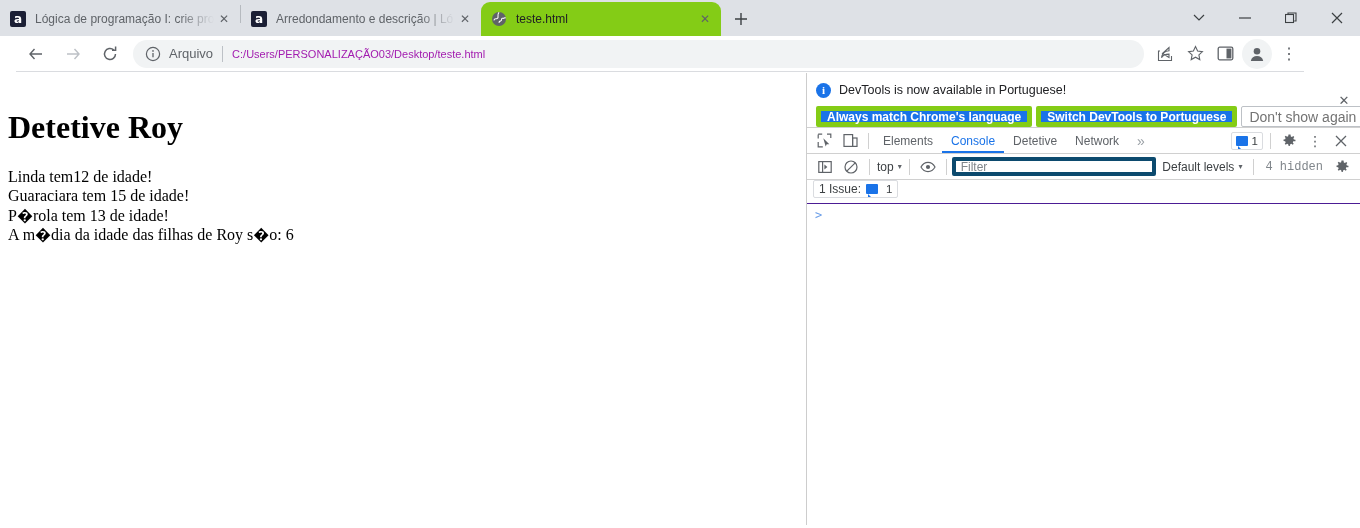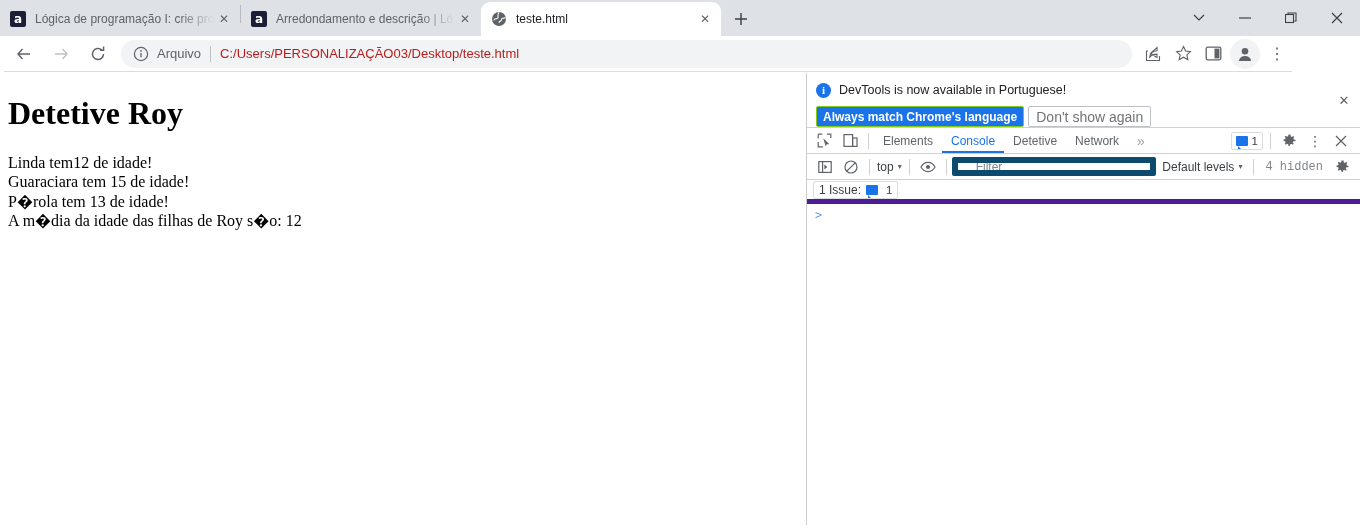--- a/index.html
+++ b/index.html
@@ -20,21 +20,21 @@
     position: relative;
     height: 34px;
     display: flex; align-items: center;
     padding: 0 6px 0 10px;
     font-size: 12px; color: #5f6368;
     max-width: 240px;
   }
   .tab.inactive { width: 243px; }
   .tab.active {
     width: 243px;
-    background: #ffffff;
+    background: #84cc16;
     border-top-left-radius: 9px; border-top-right-radius: 9px;
     color: #202124;
     height: 34px;
   }
   .tab-fav {
     width: 16px; height: 16px; flex: 0 0 16px; margin-right: 9px;
     display: flex; align-items: center; justify-content: center;
   }
   .fav-alura {
     width: 16px; height: 16px; background: #1b1f35;
@@ -69,39 +69,39 @@
     display: flex; align-items: center;
   }
   .wc-btn {
     width: 46px; height: 36px;
     display: flex; align-items: center; justify-content: center;
     color: #3c4043;
   }
 
   
   .toolbar {
-    position: absolute; left: 4px; top: 36px; width: 1288px; height: 36px;
+    position: absolute; left: 16px; top: 36px; width: 1288px; height: 36px;
     background: #ffffff;
     display: flex; align-items: center;
     border-bottom: 1px solid #dadce0;
   }
   .nav-btn {
     width: 34px; height: 34px; margin-left: 3px;
     display: flex; align-items: center; justify-content: center;
   }
   .omnibox {
     flex: 1 1 auto; height: 28px; margin: 0 6px 0 6px;
     background: #f1f3f4; border-radius: 14px;
     display: flex; align-items: center; padding: 0 12px;
     min-width: 0;
   }
   .omni-info { width: 16px; height: 16px; flex: 0 0 16px; margin-right: 8px; }
   .omni-scheme { font-size: 13px; color: #5f6368; white-space: nowrap; }
   .omni-divider { width: 1px; height: 16px; background: #bdc1c6; margin: 0 9px; }
-  .omni-url { font-size: 13px; color: #b91c1c; white-space: nowrap; overflow: hidden; }
+  .omni-url { font-size: 11px; color: #a21caf; white-space: nowrap; overflow: hidden; }
   .tb-icon {
     width: 30px; height: 30px; flex: 0 0 30px;
     display: flex; align-items: center; justify-content: center;
     color: #5f6368;
   }
   .avatar-wrap {
     width: 30px; height: 30px; flex: 0 0 30px; margin: 0 2px;
     border-radius: 50%; background: #f1f3f4;
     display: flex; align-items: center; justify-content: center;
   }
@@ -113,21 +113,21 @@
     background: #ffffff;
     overflow: hidden;
   }
   .page {
     font-family: "Liberation Serif", serif;
     color: #000000;
     padding: 8px 8px 0 8px;
   }
   .page h1 {
     font-size: 32px; font-weight: bold;
-    margin: 14px 0 21px 0;
+    margin: 28px 0 21px 0;
     line-height: 1.15;
   }
   .page p {
     font-size: 16px; line-height: 19.5px;
   }
 
   .panel-divider {
     position: absolute; left: 806px; top: 73px;
     width: 1px; height: 452px; background: #cdcdcd;
   }
@@ -152,21 +152,21 @@
     background: #1a73e8; color: #ffffff;
     font-size: 11px; font-weight: bold; font-family: "Liberation Serif", serif;
     display: flex; align-items: center; justify-content: center;
     margin-right: 8px; flex: 0 0 15px;
     line-height: 1;
   }
   .dt-banner-text { font-size: 12.5px; color: #202124; }
   .dt-banner-row2 { display: flex; align-items: center; margin-top: 6px; }
   .btn-blue {
     background: #1a73e8; color: #ffffff;
-    border: 1px solid #84cc16; border-radius: 2px;
+    border: 5px solid #84cc16; border-radius: 2px;
     font-size: 12px; font-weight: bold;
     height: 21px; padding: 0 6px;
     display: flex; align-items: center;
     margin-right: 4px; white-space: nowrap;
     font-family: "Liberation Sans", sans-serif;
   }
   .btn-white {
     background: #ffffff; color: #737373;
     border: 1px solid #bdc1c6; border-radius: 2px;
     font-size: 14px; height: 21px; padding: 0 7px;
@@ -220,41 +220,41 @@
   }
   .msg-count { font-size: 11.5px; color: #3c4043; }
 
   .dt-consolebar {
     height: 26px; display: flex; align-items: center;
     border-bottom: 1px solid #d0d0d0;
     padding: 0 5px;
   }
   .filter-input {
     flex: 1 1 auto; height: 19px;
-    border: 6px solid #0c4a6e; border-radius: 2px;
+    border: 4px solid #0c4a6e; border-radius: 2px;
     background: #ffffff; font-size: 12px;
-    padding: 0 18px; color: #a21caf;
+    padding: 0 5px; color: #a21caf;
     font-family: "Liberation Sans", sans-serif;
     min-width: 0;
   }
   .filter-input::placeholder { color: #80868b; }
   .ctx-select {
     display: flex; align-items: center; font-size: 12px; color: #3c4043;
     padding: 0 2px;
   }
   .caret { margin-left: 4px; font-size: 8px; color: #5f6368; }
   .levels-select {
     display: flex; align-items: center; font-size: 12px; color: #3c4043;
     padding: 0 6px; white-space: nowrap;
   }
   .hidden-count { font-size: 12px; color: #80868b; white-space: nowrap; padding: 0 6px; font-family: Liberation Mono, monospace; }
 
   .dt-issuesbar {
-    height: 24px; display: flex; align-items: center;
-    border-bottom: 5px solid #4c1d95;
+    height: 24px; display: flex; 
+    border-bottom: 1px solid #4c1d95;
     padding: 0 6px;
     background: #ffffff;
   }
   .issue-chip {
     display: flex; align-items: center;
     border: 1px solid #dadce0; border-radius: 2px;
     height: 18px; padding: 0 5px;
   }
   .issue-text { font-size: 12px; color: #3c4043; margin-right: 5px; }
 
@@ -390,35 +390,36 @@
   </div>
   <div class="tb-icon">⋮</div>
 </div>
 
 <div class="viewport">
   <div class="page">
     <h1>Detetive Roy</h1>
     <p>Linda tem12 de idade!</p>
     <p>Guaraciara tem 15 de idade!</p>
     <p>P�rola tem 13 de idade!</p>
-    <p>A m�dia da idade das filhas de Roy s�o: 12</p>
+    <p>A m�dia da idade das filhas de Roy s�o: 6</p>
   </div>
 </div>
 
 <div class="panel-divider"></div>
 
 <div class="devtools">
 
   <div class="dt-banner">
     <div class="dt-banner-row1">
       <span class="info-circle">i</span>
       <span class="dt-banner-text">DevTools is now available in Portuguese!</span>
     </div>
     <div class="dt-banner-row2">
       <div class="btn-blue">Always match Chrome's language</div>
+      <div class="btn-blue">Switch DevTools to Portuguese</div>
       <div class="btn-white">Don't show again</div>
     </div>
     <div class="banner-close">✕</div>
   </div>
 
   <div class="dt-tabbar">
     <div class="dt-tool-icon">
       <svg width="15" height="15" viewBox="0 0 15 15">
         <path d="M1.2 1.2h4M10 1.2h3.8v3.8M1.2 5.4v-4" stroke="#5f6368" stroke-width="1.2" fill="none"></path>
         <path d="M1.2 9v4.8h4.6" stroke="#5f6368" stroke-width="1.2" fill="none"></path>

